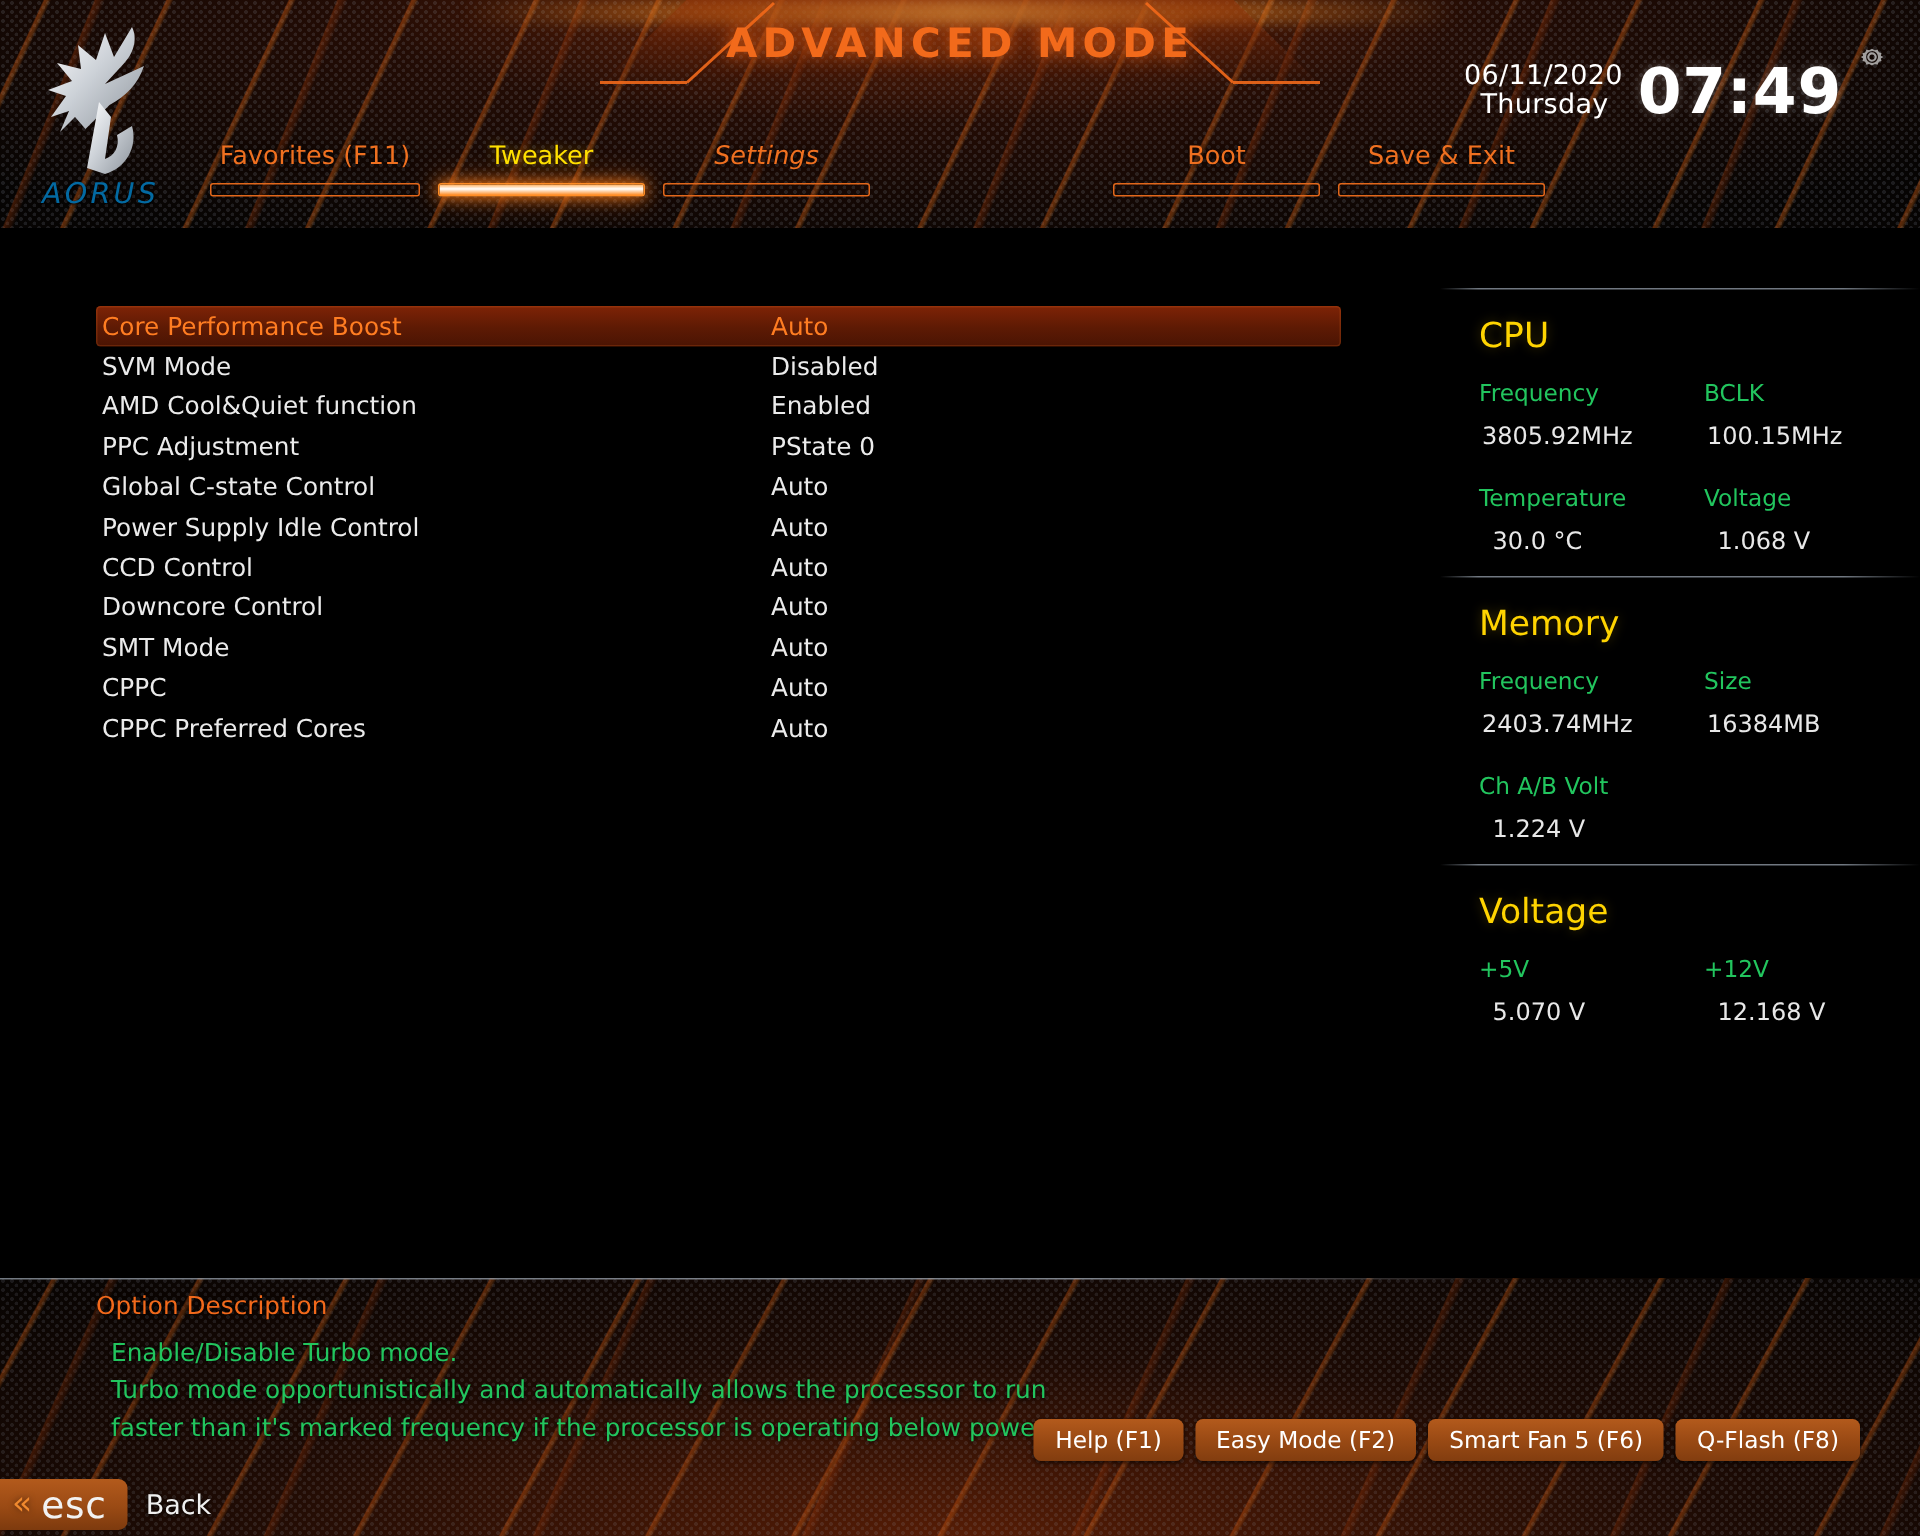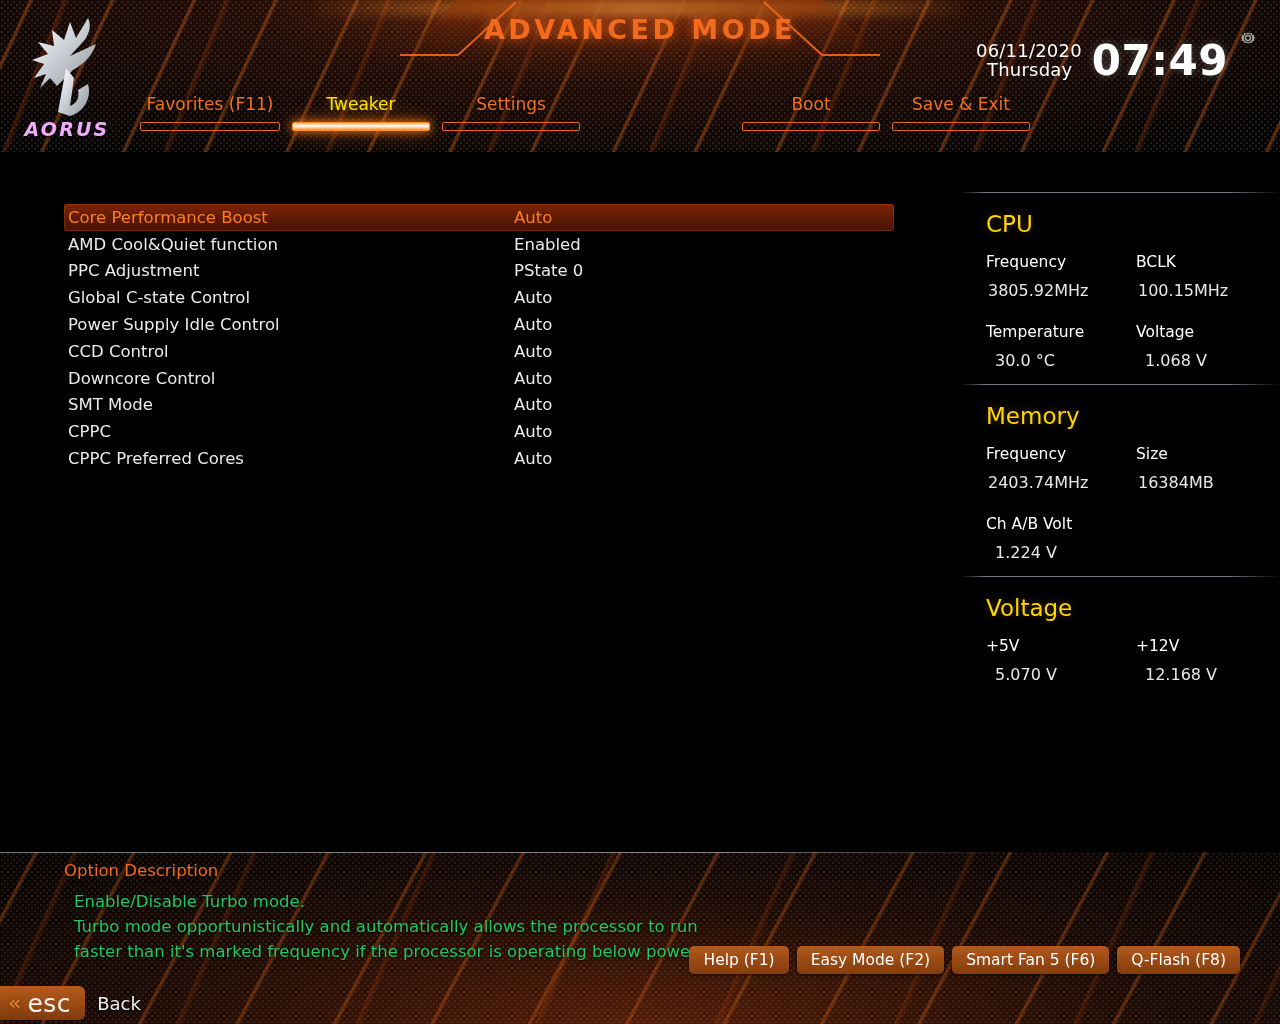--- a/index.html
+++ b/index.html
@@ -99,24 +99,24 @@
   
   #logo {
     position:absolute; left:12px; top:14px;
     width:110px; height:128px;
   }
   .logo-svg { position:absolute; left:14px; top:2px; }
   .logo-word {
     position:absolute; left:0; bottom:2px; width:110px;
     text-align:center;
     font-family:"DejaVu Sans", sans-serif;
-    font-size:19px; font-weight:700;
+    font-size:19px; font-weight:400;
     font-style:italic;
     letter-spacing:2.2px;
-    color:#f0abfc;
+    color:#0369a1;
     text-shadow:0 1px 2px #000;
   }
 
   
   #datetime {
     position:absolute; right:52px; top:36px;
     display:flex; align-items:center; gap:10px;
   }
   .dt-left { text-align:left; line-height:1.05; }
   .dt-date {
@@ -229,21 +229,21 @@
     text-shadow:0 0 8px rgba(255,200,0,0.28);
   }
   .info-grid {
     display:grid;
     grid-template-columns:150px 150px;
     margin-left:26px;
     row-gap:1px;
   }
   .info-k {
     font-family:"DejaVu Sans", sans-serif;
-    font-size:15.5px; color:#ffffff;
+    font-size:15.5px; color:#22c55e;
     line-height:26px;
   }
   .info-v {
     font-family:"DejaVu Sans", sans-serif;
     font-size:16px; color:#e8e8e8;
     line-height:30px;
     padding-left:2px;
   }
   .info-v.indent { padding-left:9px; }
   .info-gap { height:11px; grid-column:1 / -1; }
@@ -379,40 +379,44 @@
 
     <div id="nav">
       <div class="tab" style="left: 124px; width: 140px;">
         <div class="tab-label">Favorites (F11)</div>
         <div class="tab-bar"></div>
       </div>
       <div class="tab active" style="left: 276px; width: 138px;">
         <div class="tab-label">Tweaker</div>
         <div class="tab-bar"></div>
       </div>
-      <div class="tab" style="left: 426px; width: 138px;">
+      <div class="tab" style="left: 426px; width: 138px; font-style: italic;">
         <div class="tab-label">Settings</div>
         <div class="tab-bar"></div>
       </div>
       <div class="tab" style="left: 726px; width: 138px;">
         <div class="tab-label">Boot</div>
         <div class="tab-bar"></div>
       </div>
       <div class="tab" style="left: 876px; width: 138px;">
         <div class="tab-label">Save &amp; Exit</div>
         <div class="tab-bar"></div>
       </div>
     </div>
   </div>
 
   <div id="main">
     <div id="settings-list">
         <div class="srow selected">
           <span class="sname">Core Performance Boost</span>
           <span class="sval">Auto</span>
+        </div>
+        <div class="srow">
+          <span class="sname">SVM Mode</span>
+          <span class="sval">Disabled</span>
         </div>
         <div class="srow">
           <span class="sname">AMD Cool&amp;Quiet function</span>
           <span class="sval">Enabled</span>
         </div>
         <div class="srow">
           <span class="sname">PPC Adjustment</span>
           <span class="sval">PState 0</span>
         </div>
         <div class="srow">

